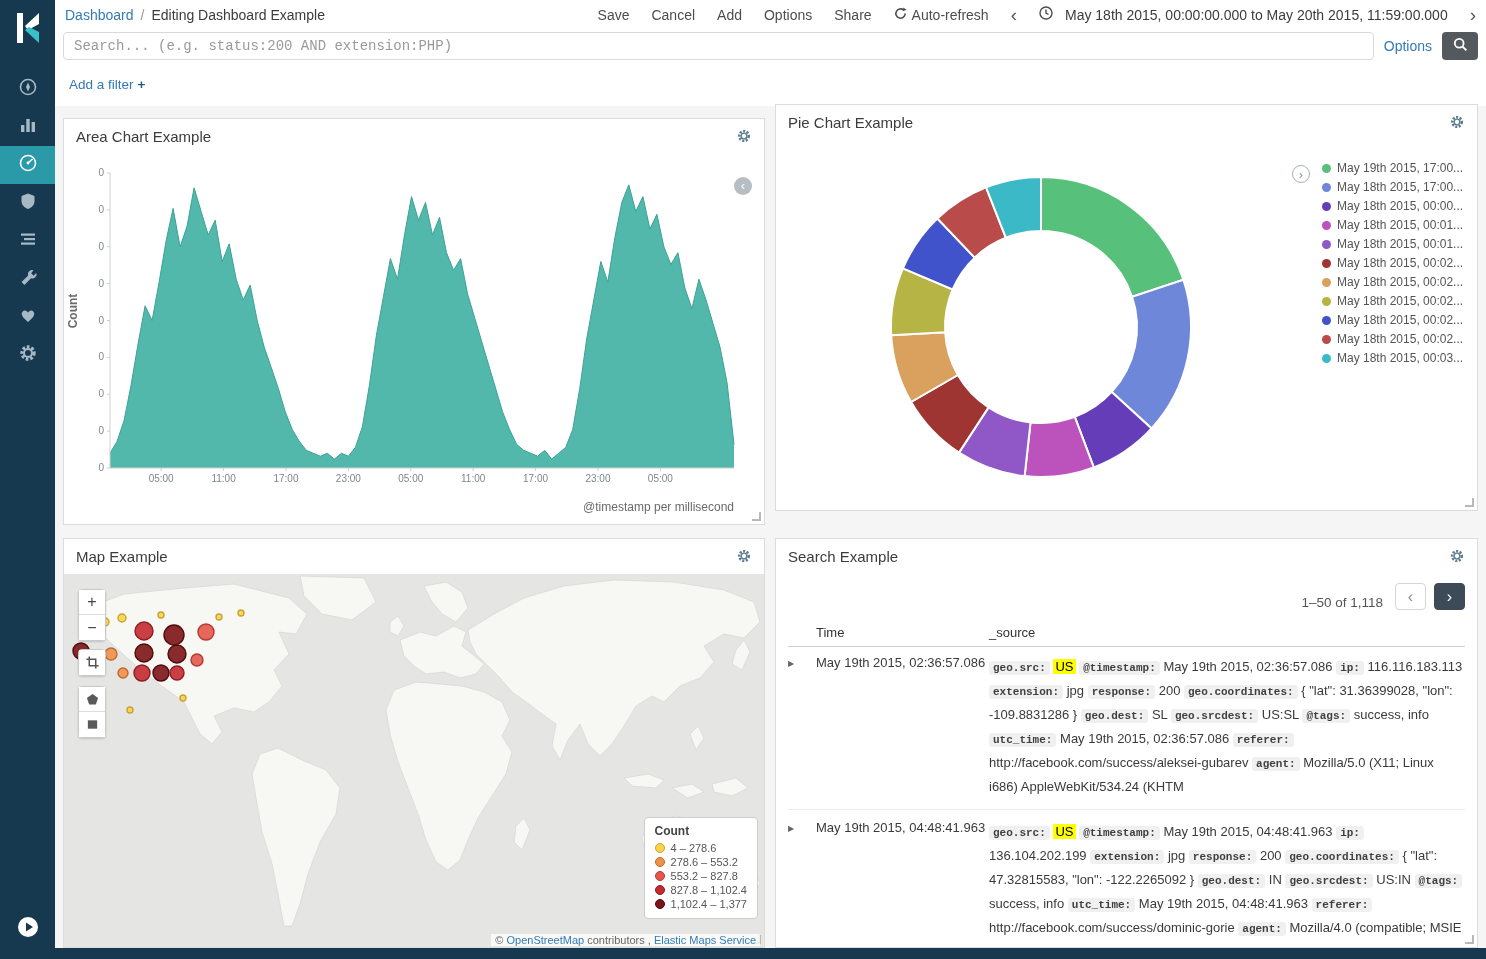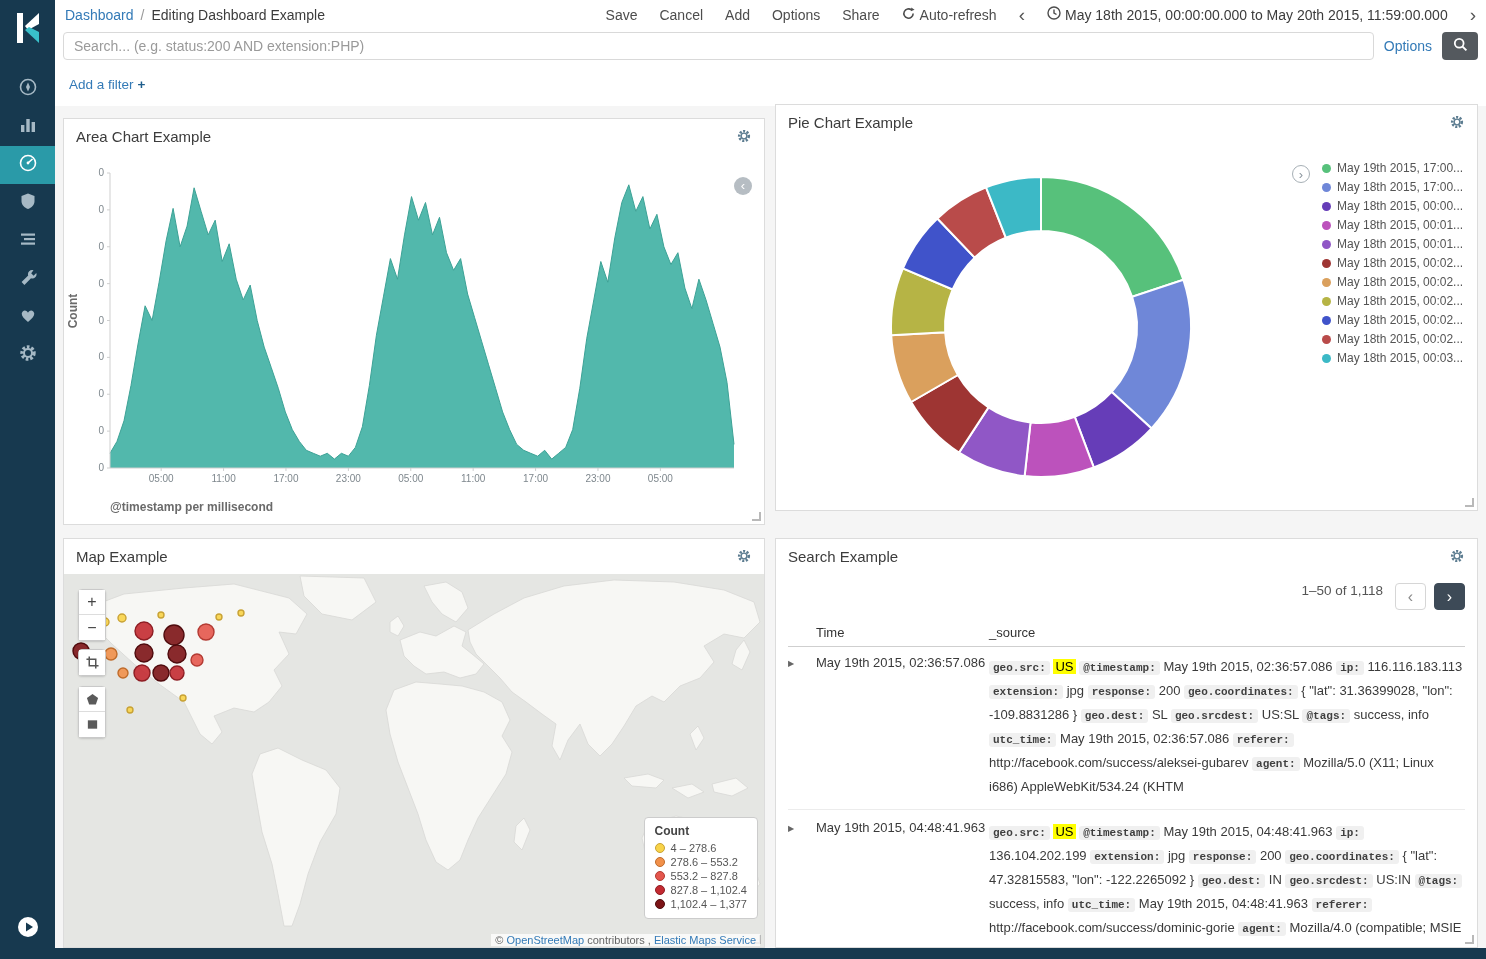--- a/index.html
+++ b/index.html
@@ -20,25 +20,25 @@
 
   
   .topbar{position:absolute;left:55px;top:0;right:0;height:29px;background:#fff;display:flex;align-items:center;padding:0 10px;font-size:14px}
   .crumb-app{color:#337ab7;cursor:pointer}
   .crumb-sep{color:#999;margin:0 7px}
   .crumb-page{color:#3c3c3c}
   .topmenu{margin-left:auto;display:flex;align-items:center;gap:22px;color:#4d4d4d}
   .topmenu .mitem{cursor:pointer}
   .autorefresh{display:flex;align-items:center;gap:5px;cursor:pointer}
   .tchev{font-size:19px;color:#555;cursor:pointer;line-height:1}
-  .timerange{display:flex;align-items:center;gap:4px;cursor:pointer;color:#3c3c3c}
+  .timerange{display:flex;align-items:center;gap:12px;cursor:pointer;color:#3c3c3c}
 
   
   .searchrow{position:absolute;left:55px;top:29px;right:0;height:33px;background:#fff;display:flex;align-items:center;padding:0 8px;gap:10px}
-  .searchrow input{flex:1;height:28px;border:1px solid #d9d9d9;border-radius:4px;padding:0 10px;font-size:14px;font-family:Liberation Sans, sans-serif;color:#333;outline:none}
+  .searchrow input{flex:1;height:28px;border:1px solid #d9d9d9;border-radius:4px;padding:0 10px;font-size:14px;font-family:Liberation Mono, monospace;color:#333;outline:none}
   .searchrow input::placeholder{color:#9a9a9a}
   .opt-link{color:#337ab7;font-size:14px;cursor:pointer}
   .search-btn{width:36px;height:28px;background:#54595e;border:none;border-radius:4px;display:flex;align-items:center;justify-content:center;cursor:pointer}
 
   
   .filterrow{position:absolute;left:55px;top:62px;right:0;height:44px;background:#fff;display:flex;align-items:center;padding:0 14px;font-size:13.5px}
   .addfilter{color:#337ab7;cursor:pointer}
   .addfilter .plus{font-weight:bold;margin-left:4px;color:#1e5d8c}
 
   .content-bg{position:absolute;left:55px;top:106px;right:0;bottom:11px;background:#f5f5f5;z-index:1}
@@ -50,21 +50,21 @@
   .gear-btn{cursor:pointer;display:flex}
   .resize-handle{position:absolute;right:3px;bottom:3px;width:9px;height:9px;border-right:2px solid #b9b9b9;border-bottom:2px solid #b9b9b9;cursor:nwse-resize;z-index:5}
 
   .panel-area{left:63px;top:118px;width:702px;height:407px}
   .panel-pie{left:775px;top:104px;width:703px;height:407px}
   .panel-map{left:63px;top:538px;width:702px;height:410px}
   .panel-search{left:775px;top:538px;width:703px;height:410px}
 
   
   .ylabel{position:absolute;left:-8px;top:185px;transform:rotate(-90deg);font-size:12px;font-weight:bold;color:#6a6a6a}
-  .xlabel{position:absolute;left:46px;width:624px;bottom:10px;text-align:left;font-size:12px;font-weight:bold;color:#6a6a6a}
+  .xlabel{position:absolute;left:46px;width:624px;bottom:10px;text-align:right;font-size:12px;font-weight:normal;color:#6a6a6a}
   .area-svg{position:absolute;left:16px;top:40px}
   .legend-toggle{position:absolute;width:18px;height:18px;border-radius:50%;background:#b6bdc3;color:#fff;font-size:13px;line-height:17px;text-align:center;cursor:pointer;z-index:4}
   .area-toggle{right:12px;top:58px}
   .pie-toggle{left:516px;top:60px;background:#fff;border:1px solid #a7b0b6;color:#8a959d}
   svg text.tick{font-family:"Liberation Sans",sans-serif;font-size:10px;fill:#7e878d}
 
   
   .pie-svg{position:absolute;left:0;top:35px}
   .pie-legend{position:absolute;left:546px;top:56px;width:154px}
   .legend-item{display:flex;align-items:center;margin-bottom:5px;cursor:pointer}
@@ -79,21 +79,21 @@
   .ctl-zoom{top:50px}.ctl-crop{top:110px}.ctl-draw{top:147px}
   .map-legend{position:absolute;right:6px;bottom:28px;background:#fff;border:1px solid #ccc;border-radius:4px;padding:6px 10px;z-index:6}
   .map-legend .mtitle{font-size:12px;font-weight:bold;color:#444;margin-bottom:4px}
   .mlegend-row{display:flex;align-items:center;margin-bottom:2px}
   .mlegend-row .mdot{width:10px;height:10px;border-radius:50%;border:1px solid;margin-right:6px}
   .mlegend-row span:last-child{font-size:11px;color:#555}
   .map-attr{position:absolute;right:4px;bottom:1px;font-size:11px;color:#666;background:rgba(255,255,255,.75);padding:0 4px;z-index:6}
   .map-attr a{color:#337ab7;text-decoration:none;cursor:pointer}
 
   
-  .pagrow{position:absolute;top:44px;right:12px;display:flex;align-items:flex-start;gap:8px;z-index:3}
+  .pagrow{position:absolute;top:44px;right:12px;display:flex;align-items:flex-end;gap:8px;z-index:3}
   .pagcount{font-size:13.5px;color:#555;margin-right:4px}
   .pg-btn{width:31px;height:27px;border-radius:4px;display:flex;align-items:center;justify-content:center;font-size:16px;cursor:pointer}
   .pg-prev{background:#fff;border:1px solid #d6d6d6;color:#8a8a8a}
   .pg-next{background:#3d4a57;border:1px solid #3d4a57;color:#fff}
   .stable-head{position:absolute;left:12px;right:12px;top:86px;display:grid;grid-template-columns:28px 173px 1fr;border-bottom:1px solid #cfcfcf;padding-bottom:6px;font-size:13px;font-weight:normal;color:#333}
   .stable-body{position:absolute;left:12px;right:12px;top:106px;bottom:0;overflow:hidden}
   .srow{display:grid;grid-template-columns:28px 173px 1fr;padding:10px 0;border-bottom:1px solid #ececec}
   .srow .caret{font-size:8px;color:#666;padding-top:4px;cursor:pointer}
   .srow .stime{font-size:13px;color:#3a3a3a}
   .srow .ssource{font-size:13px;color:#3a3a3a;line-height:1.85;word-break:break-word}

